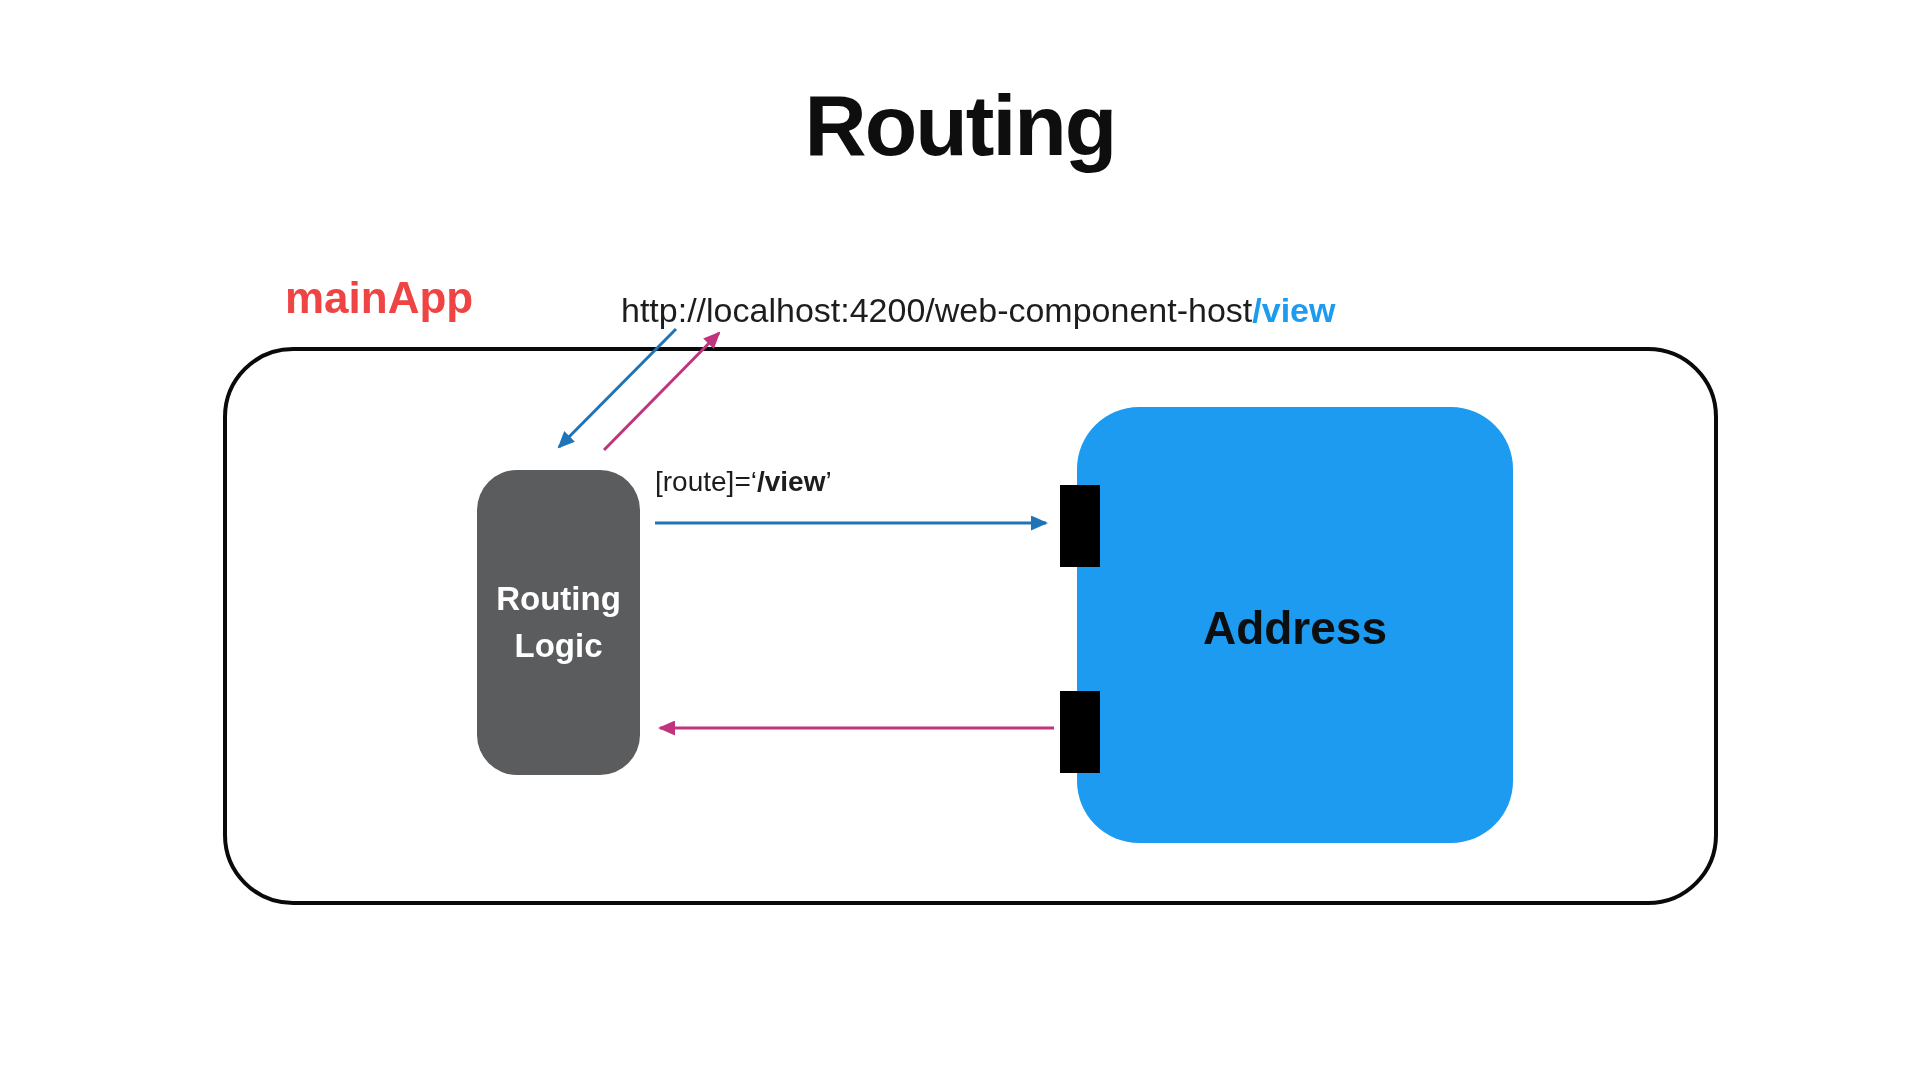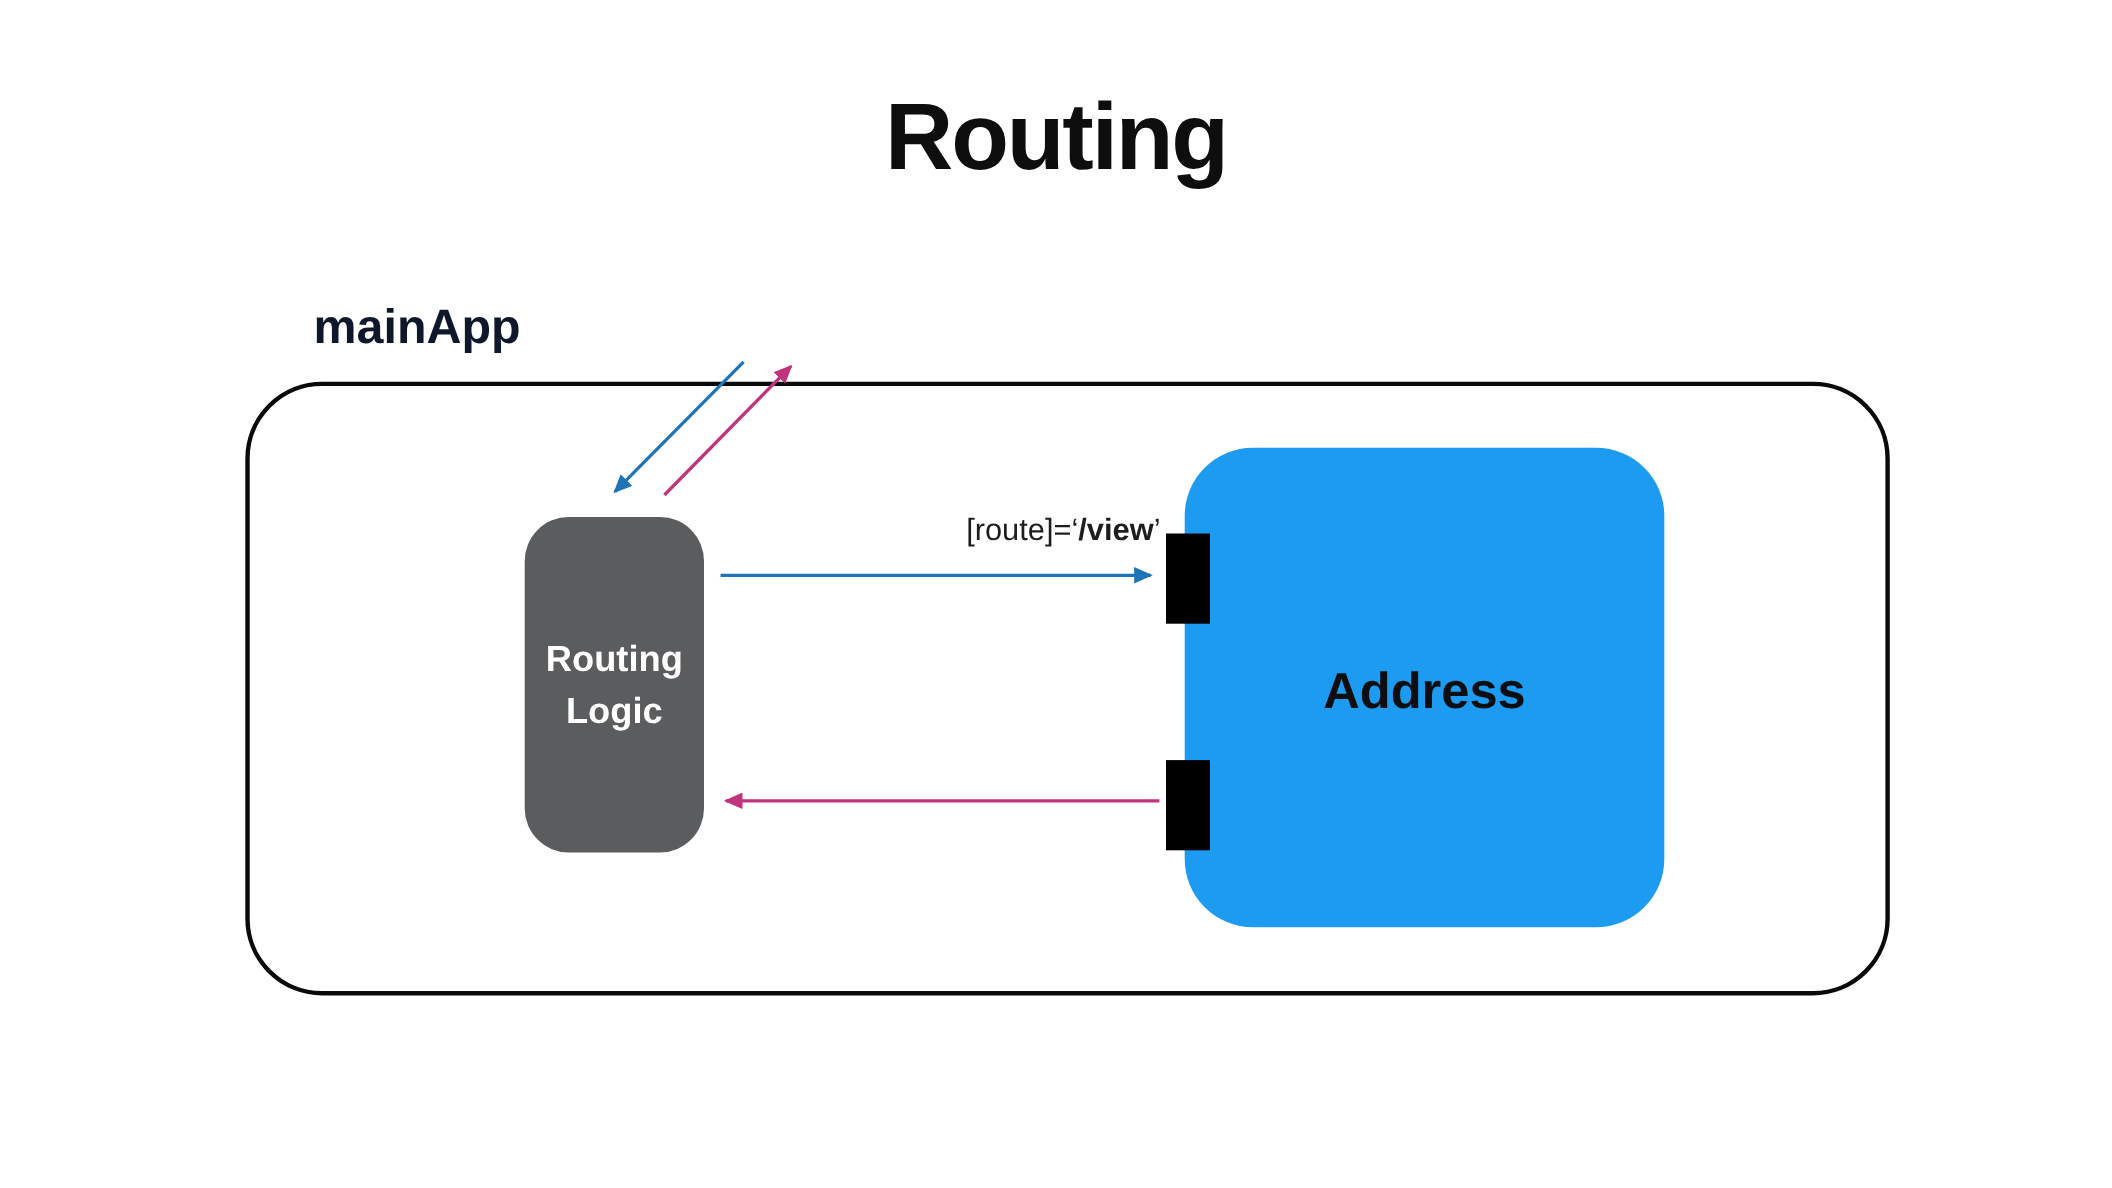--- a/index.html
+++ b/index.html
@@ -31,21 +31,21 @@
     line-height: 1.1;
   }
 
   
   .mainapp-label {
     position: absolute;
     left: 285px;
     top: 273px;
     font-size: 44px;
     font-weight: 700;
-    color: #0f172a;
+    color: #ef4444;
   }
 
   
   .url-line {
     position: absolute;
     left: 621px;
     top: 291px;
     font-size: 34px;
     color: #1d1d1f;
     white-space: nowrap;
@@ -118,21 +118,21 @@
     width: 40px;
     height: 82px;
     background: var(--port-black, #000000);
   }
   .port-top { top: 485px; }
   .port-bottom { top: 691px; }
 
   
   .arrow-label {
     position: absolute;
-    text-align: right;
+    text-align: left;
     font-size: 28px;
     color: #1d1d1f;
     white-space: nowrap;
   }
   .arrow-label .bold-seg { font-weight: 700; }
   .route-label { left: 655px; width: 400px; top: 466px; }
   .emit-label  { left: 660px; width: 402px; top: 679px; }
 
   
   .arrows-layer {
@@ -146,20 +146,23 @@
 </style>
 </head>
 <body>
 
 <div class="stage">
 
   <h1 class="slide-title">Routing</h1>
 
   <div class="mainapp-label">mainApp</div>
 
+  <div class="url-line">
+    <span>http://localhost:4200/web-component-host</span><span class="url-highlight">/view</span>
+  </div>
 
   <div class="mainapp-container"></div>
 
   <div class="routing-logic-box">
     <div>Routing</div>
     <div>Logic</div>
   </div>
 
   <div class="web-component-box">
     <div>Address</div>

